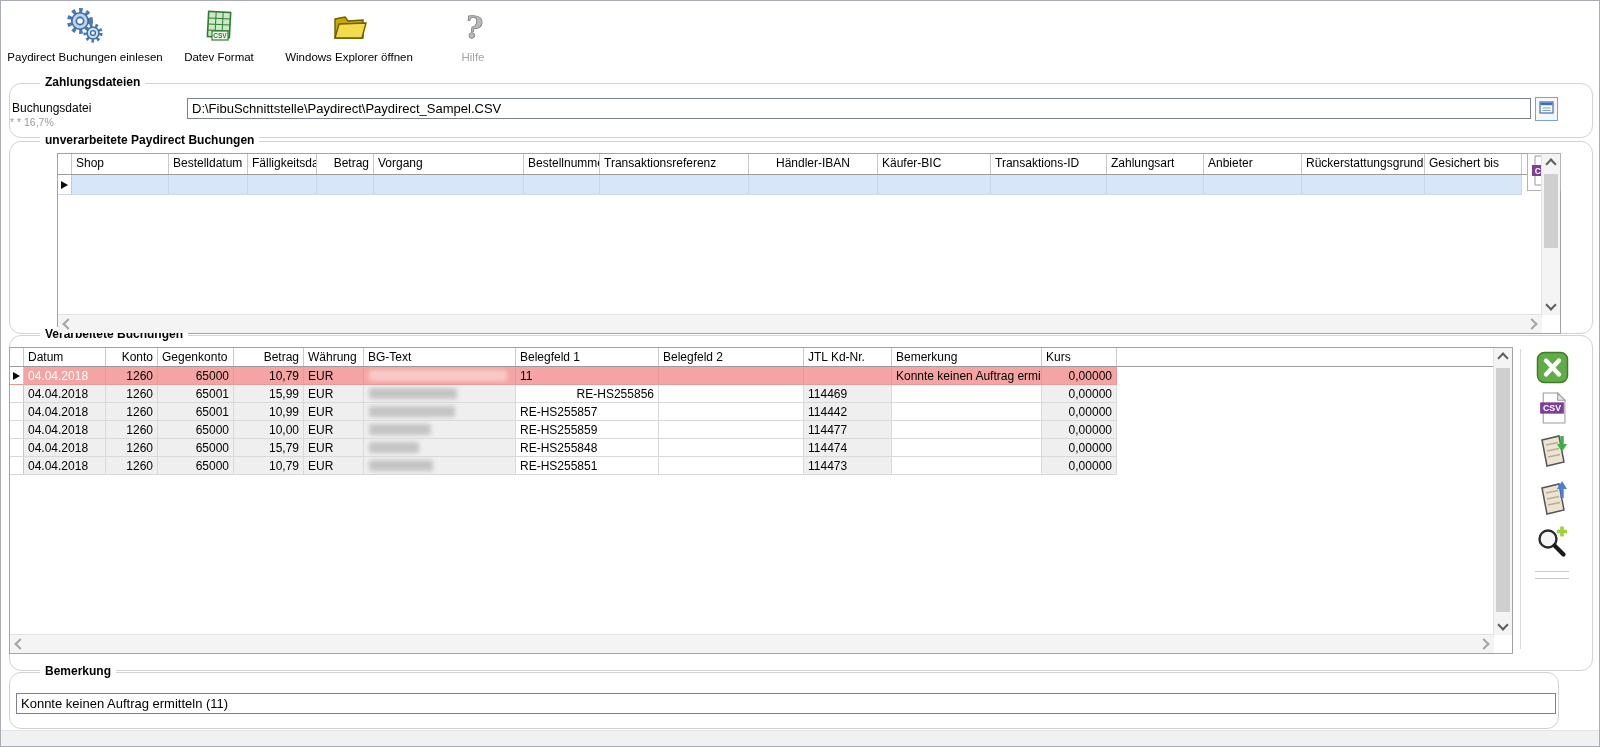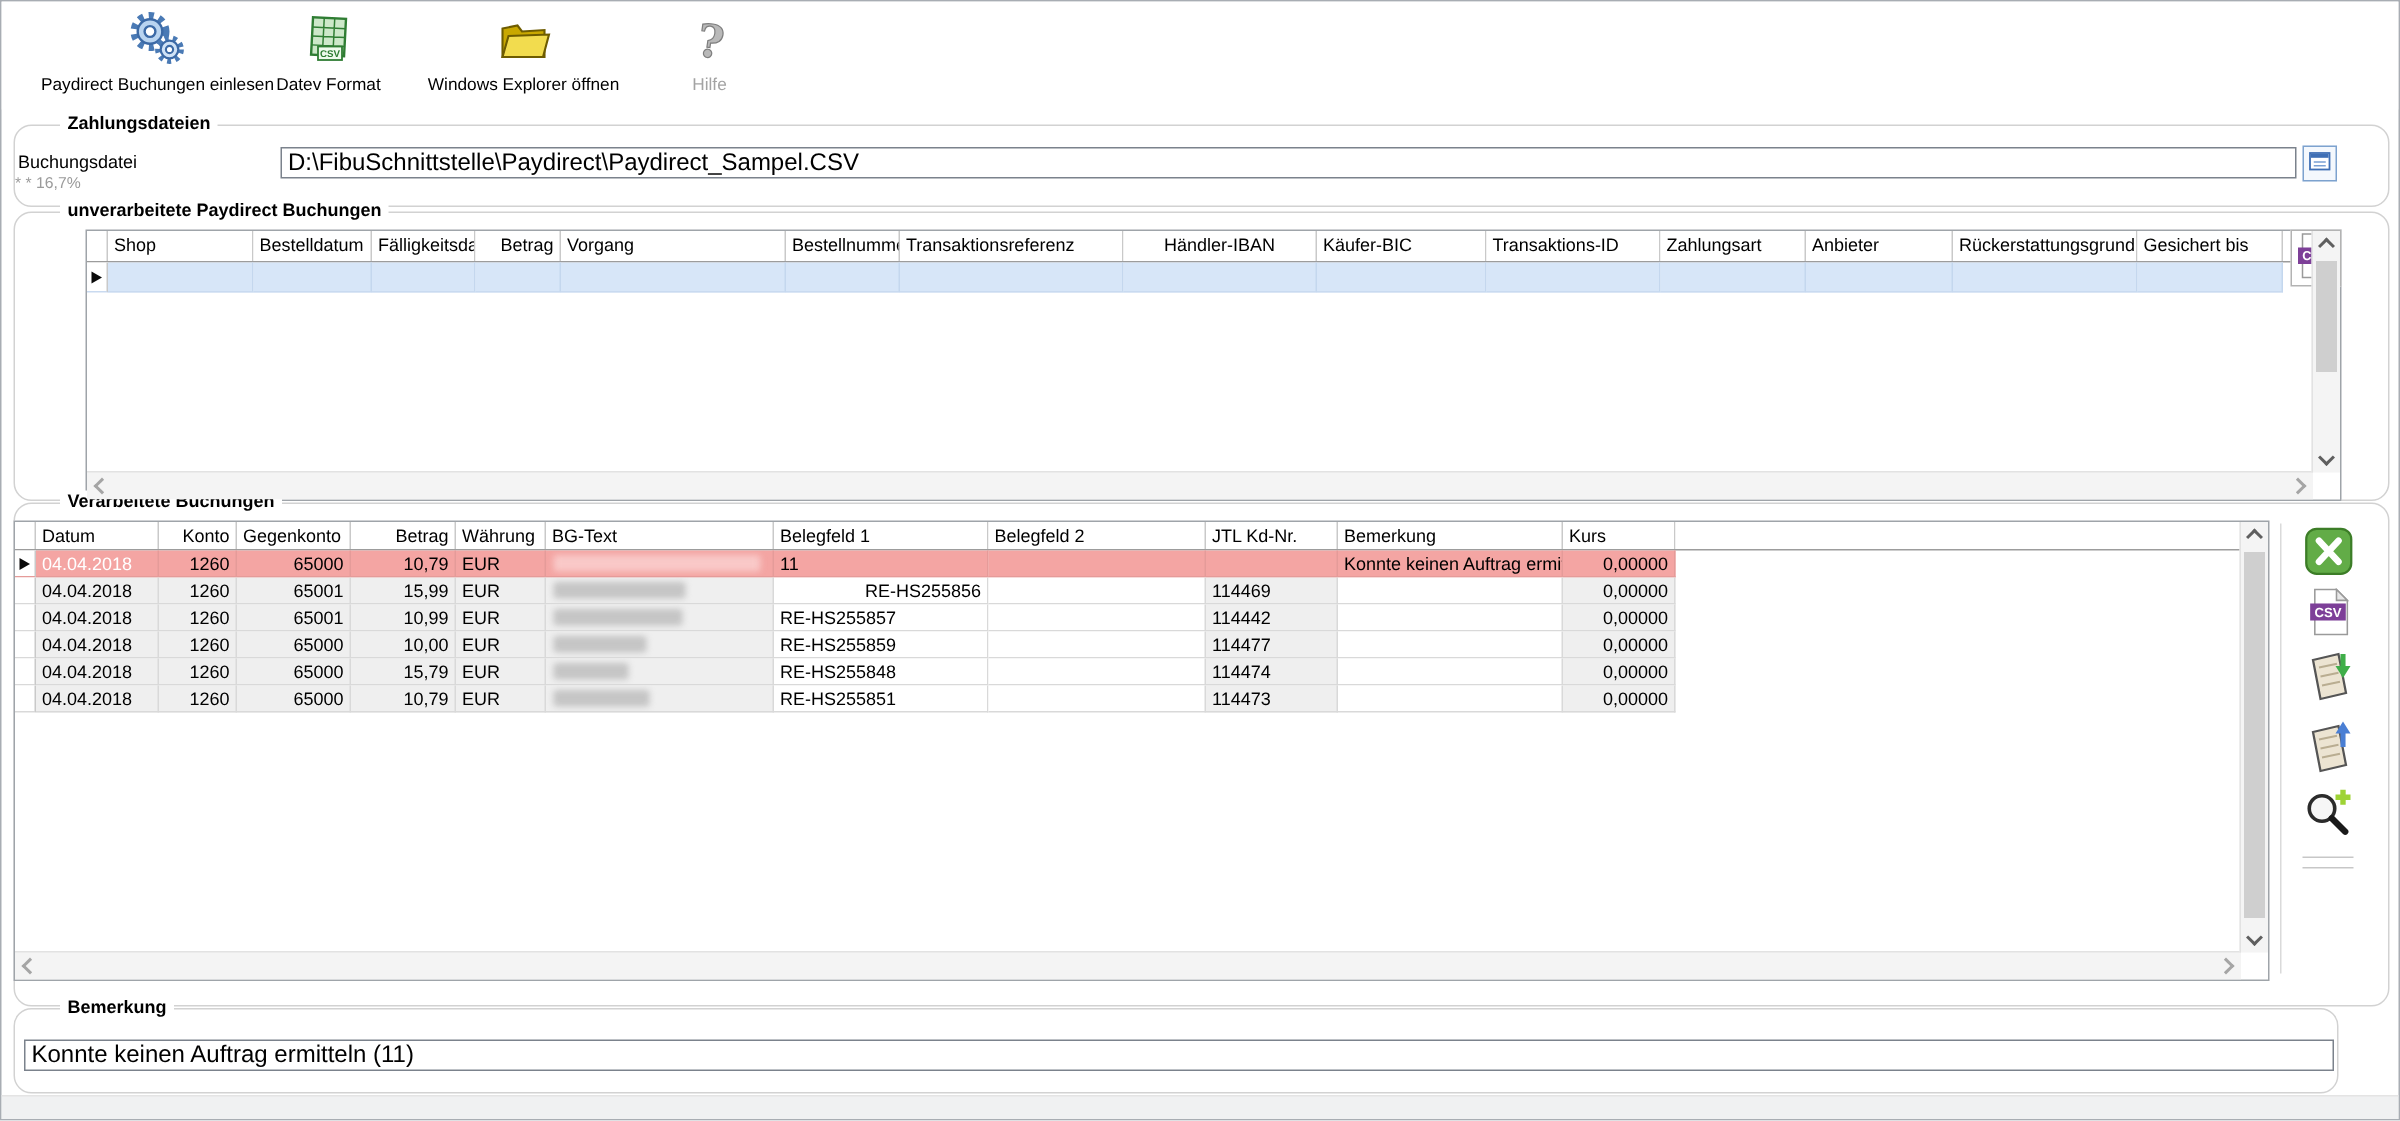--- a/index.html
+++ b/index.html
@@ -14,21 +14,21 @@
   .tbtn .tlabel{font-size:11.5px;white-space:nowrap;}
   .tbtn.disabled .tlabel{color:#a3a3a3;}
 
   
   .groupbox{position:absolute;border:1px solid #d2d2d2;border-radius:12px;background:#fff;}
   .legend{position:absolute;top:-9px;left:30px;background:#fff;padding:0 5px;font-weight:bold;
           font-size:12px;white-space:nowrap;}
 
   
   .tfield{position:absolute;box-sizing:border-box;border:1px solid #7b828c;background:#fff;
-          font-family:"Liberation Sans",sans-serif;font-size:16px;padding:0 4px;height:21px;}
+          font-family:"Liberation Sans",sans-serif;font-size:13px;padding:0 4px;height:21px;}
   .flabel{position:absolute;font-size:12px;white-space:nowrap;}
   .fnote{position:absolute;font-size:10.5px;color:#9b9b9b;white-space:nowrap;}
   .browse-btn{position:absolute;width:23px;height:24px;box-sizing:border-box;border:1px solid #7da2ce;
           background:#f4f8fd;display:flex;align-items:center;justify-content:center;cursor:default;}
 
   
   .grid{position:absolute;background:#fff;border:1px solid #9fa4a9;overflow:hidden;}
   .grid-header{display:flex;height:20px;border-bottom:1px solid #9c9c9c;background:#fff;}
   .t2 .grid-header{height:18px;}
   .hcell{flex:none;box-sizing:border-box;padding:2px 4px 0;border-right:1px solid #c9c9c9;
@@ -75,21 +75,21 @@
   .sep-line{width:34px;height:6px;border-top:1px solid #c7c7c7;border-bottom:1px solid #c7c7c7;margin-top:4px;}
 
   .bottom-strip{position:absolute;left:0;right:0;top:729px;height:15px;background:#f0f1f2;border-top:1px solid #e4e4e4;}
 </style>
 </head>
 <body>
 
 <div class="window">
 
   <div class="toolbar">
-    <div class="tbtn" style="left:8px;width:152px;margin-left:20px;">
+    <div class="tbtn" style="left:8px;width:152px;">
       <span class="ticon">
         <svg width="42" height="42" viewBox="0 0 42 42">
           <circle cx="16" cy="14" r="10.5" fill="none" stroke="#4a7ab5" stroke-width="5" stroke-dasharray="3.4 3.5"></circle>
           <circle cx="16" cy="14" r="8.2" fill="#b9d4f0" stroke="#3c6aa6" stroke-width="1.6"></circle>
           <circle cx="16" cy="14" r="3.6" fill="#fff" stroke="#3c6aa6" stroke-width="1.6"></circle>
           <circle cx="29" cy="26" r="7.6" fill="none" stroke="#4a7ab5" stroke-width="4" stroke-dasharray="2.6 2.8"></circle>
           <circle cx="29" cy="26" r="5.9" fill="#cfe2f6" stroke="#3c6aa6" stroke-width="1.5"></circle>
           <circle cx="29" cy="26" r="2.4" fill="#fff" stroke="#3c6aa6" stroke-width="1.4"></circle>
         </svg>
       </span>

